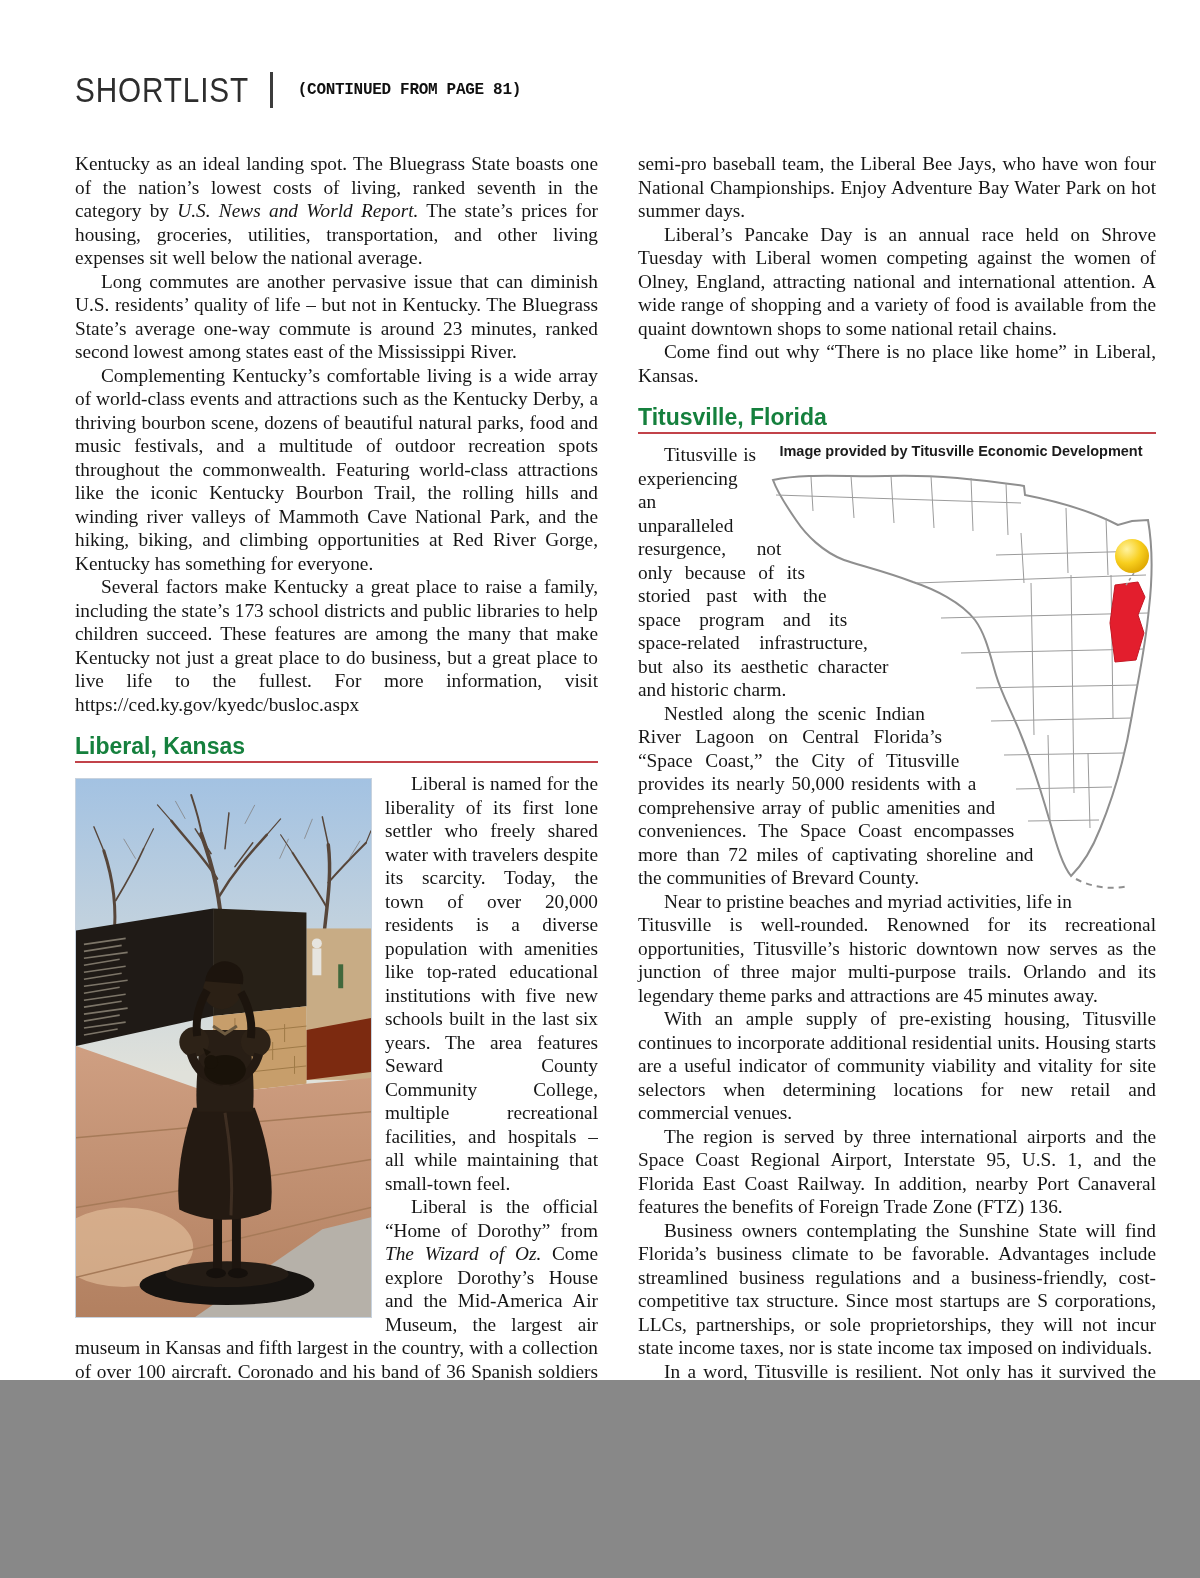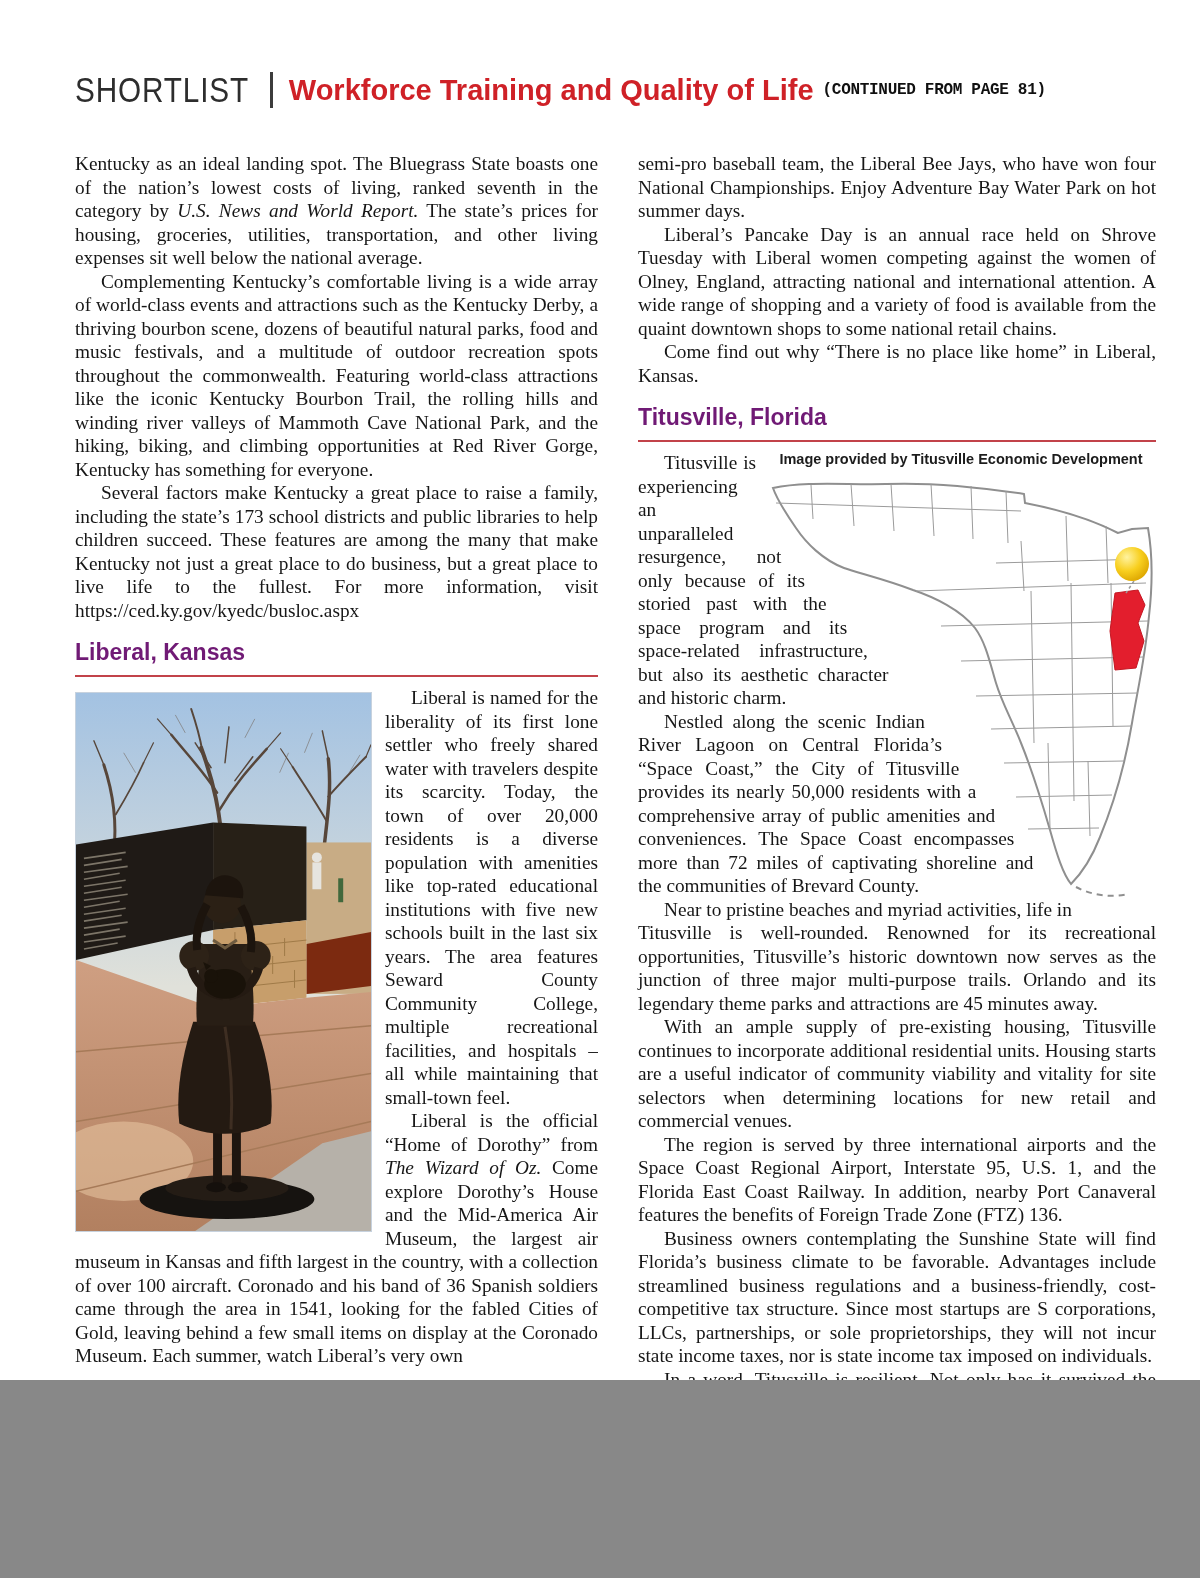--- a/index.html
+++ b/index.html
@@ -16,21 +16,21 @@
   .continued{font-family:Liberation Mono, monospace;font-weight:700;font-size:16px;
              color:#101010;margin-left:9px;white-space:nowrap;letter-spacing:-.3px;}
   
   .columns{display:flex;gap:40px;padding:42px 62px 0 75px;align-items:flex-start;}
   .col{font-size:19.3px;line-height:23.5px;color:#161616;}
   .col-left{width:523px;flex:none;}
   .col-right{width:518px;flex:none;}
   .para{margin:0;text-align:justify;overflow-wrap:break-word;}
   .indent{text-indent:26px;}
   .section-heading{font-family:"Liberation Sans", sans-serif;font-weight:700;font-size:23px;
-                   color:#701a75;margin:18px 0 9px;padding-bottom:10px;
+                   color:#15803d;margin:18px 0 9px;padding-bottom:2px;
                    border-bottom:2px solid #c2434a;line-height:1.1;}
   
   .liberal-body::after,.titusville-body::after{content:"";display:block;clear:both;}
   .photo-float{float:left;width:297px;height:540px;margin:6px 13px 4px 0;
                border:1px solid #c7d2de;box-sizing:border-box;}
   .photo-float svg{display:block;width:100%;height:100%;}
   
   .map-float{float:right;width:390px;margin:0 0 6px 10px;
              shape-outside:polygon(0% 0%,100% 0%,100% 100%,84% 100%,58% 72%,38% 48%,16% 26%,0% 12%);
              shape-margin:10px;}
@@ -46,28 +46,28 @@
   .pub{letter-spacing:.2px;text-align:center;}
 </style>
 </head>
 <body>
 
 <div class="page">
 
   <header class="masthead">
     <span class="brand">SHORTLIST</span>
     <span class="mast-divider"></span>
-    <h1 class="mast-title">Workforce Training and Quality of Life</h1>
     <span class="continued">(CONTINUED FROM PAGE 81)</span>
   </header>
 
   <main class="columns">
 
     <section class="col col-left">
       <p class="para"><span>Kentucky as an ideal landing spot. The Bluegrass State boasts one of the nation’s lowest costs of living, ranked seventh in the category by </span><i>U.S. News and World Report.</i><span> The state’s prices for housing, groceries, utilities, transportation, and other living expenses sit well below the national average.</span></p>
+      <p class="para indent">Long commutes are another pervasive issue that can diminish U.S. residents’ quality of life – but not in Kentucky. The Bluegrass State’s average one-way commute is around 23 minutes, ranked second lowest among states east of the Mississippi River.</p>
       <p class="para indent">Complementing Kentucky’s comfortable living is a wide array of world-class events and attractions such as the Kentucky Derby, a thriving bourbon scene, dozens of beautiful natural parks, food and music festivals, and a multitude of outdoor recreation spots throughout the commonwealth. Featuring world-class attractions like the iconic Kentucky Bourbon Trail, the rolling hills and winding river valleys of Mammoth Cave National Park, and the hiking, biking, and climbing opportunities at Red River Gorge, Kentucky has something for everyone.</p>
       <p class="para indent"><span>Several factors make Kentucky a great place to raise a family, including the state’s 173 school districts and public libraries to help children succeed. These features are among the many that make Kentucky not just a great place to do business, but a great place to live life to the fullest. For more information, visit </span><span>https://ced.ky.gov/kyedc/busloc.aspx</span></p>
 
       <h2 class="section-heading">Liberal, Kansas</h2>
 
       <div class="liberal-body">
         <div class="photo-float">
           <svg viewBox="0 0 297 540" preserveAspectRatio="none">
             <defs>
               <linearGradient id="skyg" x1="0" y1="0" x2="0" y2="1">

